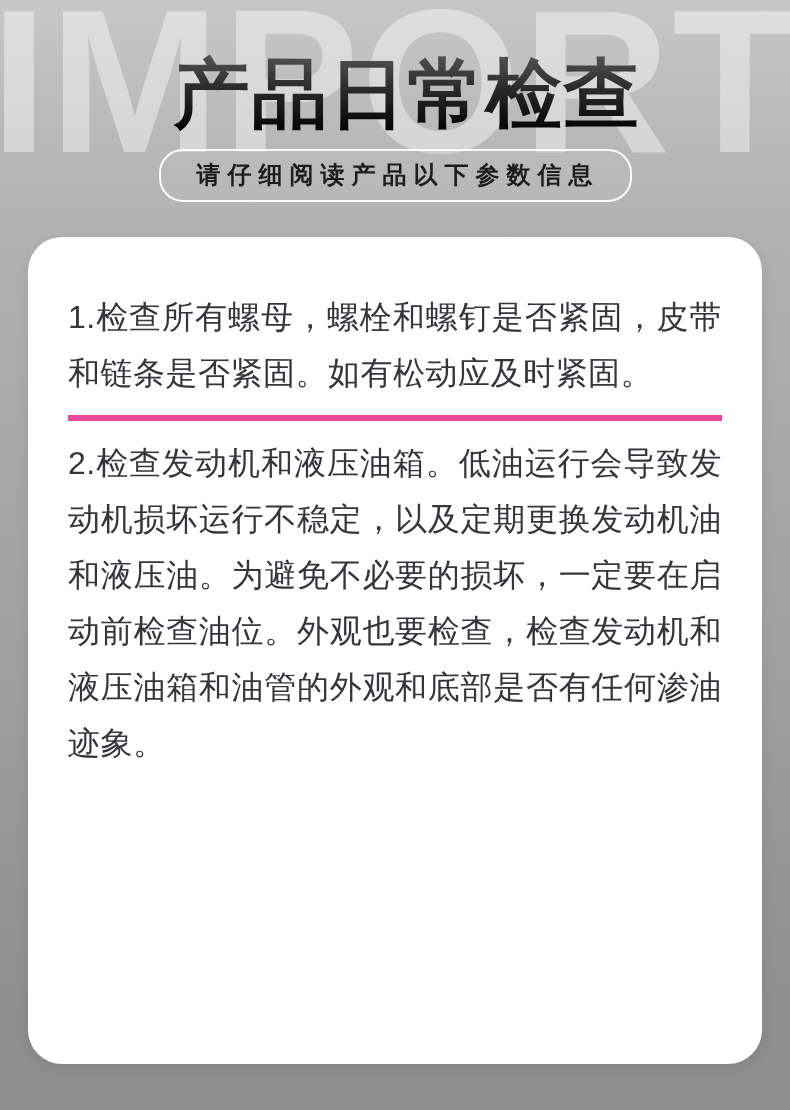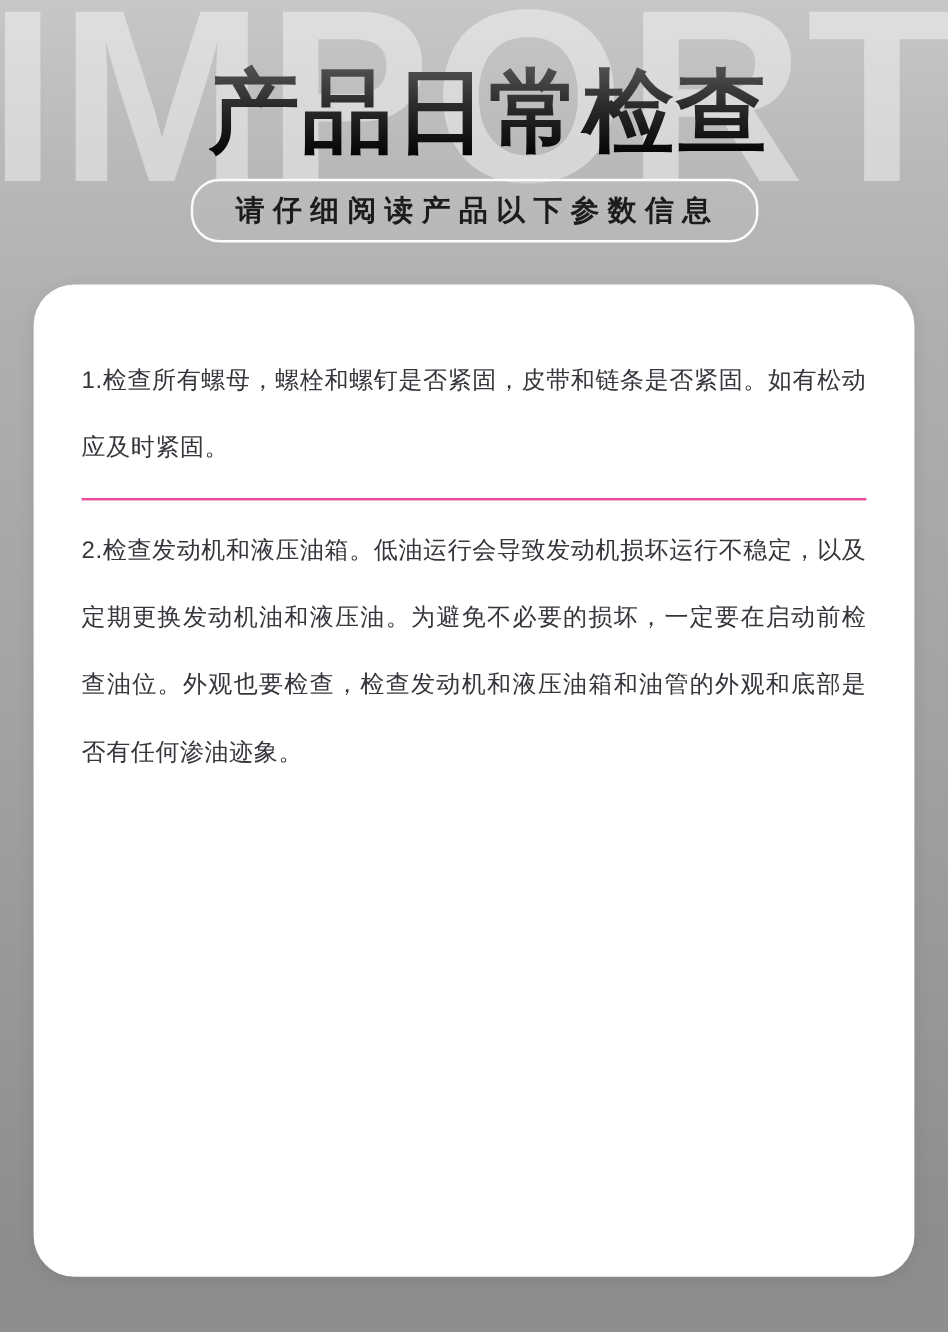--- a/index.html
+++ b/index.html
@@ -87,30 +87,30 @@
     margin: 35px auto 0 auto;
     background: #ffffff;
     border-radius: 34px;
     padding: 42px 40px;
     overflow: hidden;
     box-shadow: 0 4px 14px rgba(0, 0, 0, 0.08);
   }
 
   .item {
     padding: 14px 0;
-    font-size: 20px;
+    font-size: 32px;
     line-height: 56px;
     color: #35353b;
     text-align: justify;
     text-justify: inter-character;
     letter-spacing: 0.5px;
   }
 
   .item + .item {
-    border-top: 2px solid #ec4899;
+    border-top: 6px solid #ec4899;
   }
 
   .card .item:first-child { padding-top: 10px; }
 </style>
 </head>
 <body>
 
 <div class="page">
 
   <div class="watermark">IMPORT</div>

